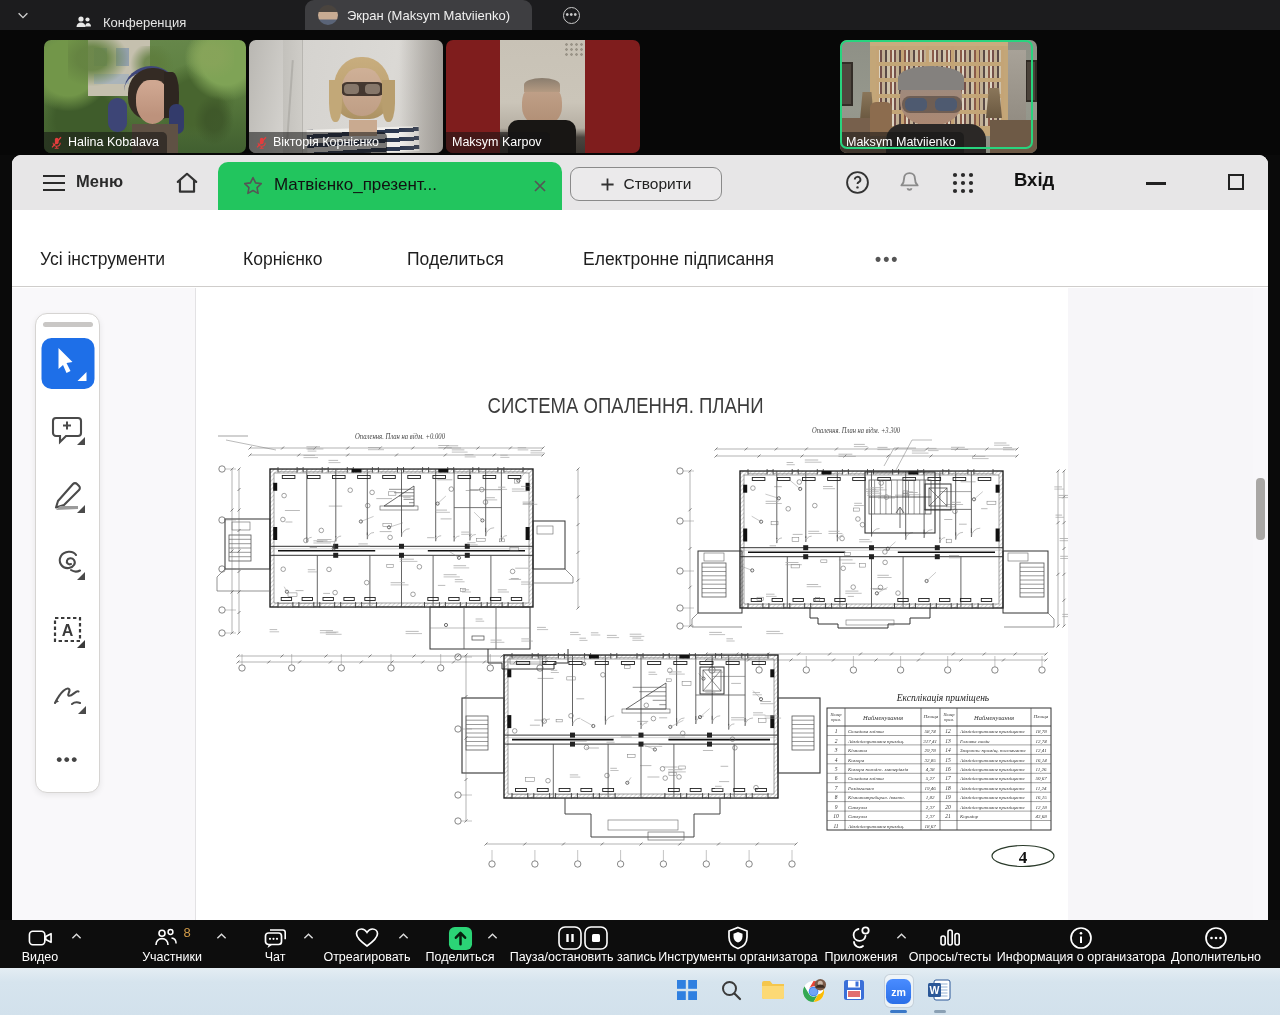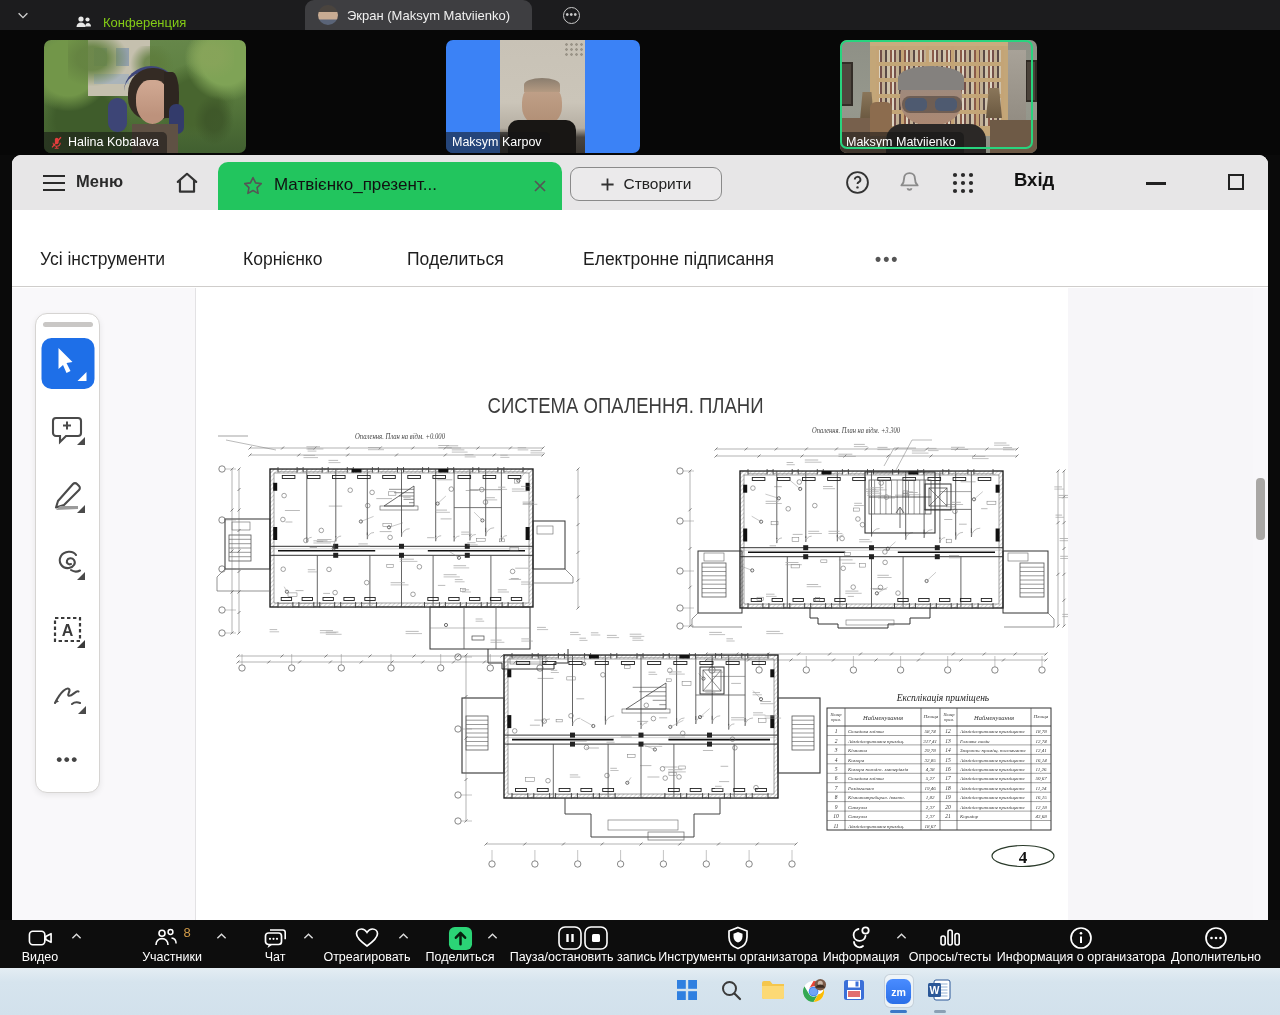--- a/index.html
+++ b/index.html
@@ -3,21 +3,21 @@
 <meta charset="utf-8">
 <style>
   * { margin:0; padding:0; box-sizing:border-box; }
   html,body { width:1280px; height:1015px; overflow:hidden; background:#000; font-family:"Liberation Sans", sans-serif; }
   .abs { position:absolute; }
   #stage { position:relative; width:1280px; height:1015px; background:#0a0a0a; }
 
   
   #topbar { left:0; top:0; width:1280px; height:30px; background:#1c1c1e; }
   #topbar .chev { left:16px; top:8px; width:14px; height:14px; color:#cfcfcf; }
-  .confwrap { left:74px; top:0; height:44px; display:flex; align-items:center; color:#84cc16; font-size:13px; }
+  .confwrap { left:74px; top:0; height:44px; display:flex; align-items:center; color:#e5e5e5; font-size:13px; }
   #scrtab { left:305px; top:0; width:227px; height:30px; background:#3e3e41; border-radius:9px 9px 0 0; display:flex; align-items:center; color:#f0f0f0; font-size:13px; }
   .dots3 { left:563px; top:7px; width:17px; height:17px; border:1.4px solid #c9c9c9; border-radius:50%; color:#c9c9c9; font-size:10px; line-height:13px; text-align:center; letter-spacing:0.5px; }
 
   
   #vids { left:0; top:30px; width:1280px; height:125px; background:#070707; }
   .tile { position:absolute; top:10px; height:113px; border-radius:7px; overflow:hidden; }
   .nm { position:absolute; left:0px; bottom:0px; background:rgba(20,20,20,0.55); color:#fff; font-size:12.5px; padding:3px 8px 4px 6px; border-radius:0 5px 0 0; display:flex; align-items:center; white-space:nowrap; }
   .mic { width:13px; height:13px; margin-right:5px; }
 
   
@@ -90,21 +90,40 @@
       <div class="abs" style="left:120px;top:32px;width:15px;height:46px;background:#2e2620;border-radius:0 45% 40% 0"></div>
       <div class="abs" style="left:64px;top:58px;width:19px;height:34px;border-radius:9px;background:#3d4576"></div>
       <div class="abs" style="left:125px;top:64px;width:15px;height:30px;border-radius:7px;background:#333b6b"></div>
       <div class="abs" style="left:88px;top:84px;width:46px;height:30px;background:#5f5144"></div>
       <div class="nm"><svg class="mic" viewBox="0 0 16 16">
             <rect x="6" y="2" width="4.6" height="8" rx="2.3" fill="#e43d3d"></rect>
             <path d="M3.8 8.2 a4.4 4.4 0 0 0 8.8 0 M8.2 12.6 V15 M5.8 15 h4.8" stroke="#e43d3d" stroke-width="1.3" fill="none"></path>
             <line x1="2.5" y1="14" x2="13.5" y2="1.5" stroke="#e43d3d" stroke-width="1.6"></line>
           </svg>Halina Kobalava</div>
       </div>
-      <div class="tile" style="left:446px;width:194px;background:#3b82f6">
+      <div class="tile" style="left:249px;width:194px;background:linear-gradient(100deg,#b9b7b2 0%,#d5d3cf 25%,#dbd9d5 70%,#ccc9c4 100%)">
+      <div class="abs" style="left:34px;top:0;width:20px;height:113px;background:linear-gradient(90deg,#c3c1bc,#ceccc7);border-right:1px solid #b8b6b1"></div>
+      <div class="abs" style="left:40px;top:20px;width:2px;height:80px;background:#b2b0ab;transform:rotate(4deg)"></div>
+      <div class="abs" style="left:85px;top:17px;width:56px;height:62px;border-radius:48% 48% 36% 36%;background:linear-gradient(180deg,#c8ad7e 0%,#bfa474 55%,#ac9263 100%)"></div>
+      <div class="abs" style="left:93px;top:28px;width:40px;height:48px;border-radius:42% 42% 48% 48%;background:linear-gradient(180deg,#cfb097,#bf9e85)"></div>
+      <div class="abs" style="left:92px;top:42px;width:43px;height:14px;border-radius:6px;background:rgba(35,28,24,0.8)"></div>
+      <div class="abs" style="left:95px;top:44px;width:15px;height:10px;border-radius:4px;background:#86776a"></div>
+      <div class="abs" style="left:116px;top:44px;width:15px;height:10px;border-radius:4px;background:#86776a"></div>
+      <div class="abs" style="left:80px;top:40px;width:13px;height:42px;background:#c2a878;border-radius:0 0 45% 45%"></div>
+      <div class="abs" style="left:133px;top:40px;width:13px;height:42px;background:#b89e6e;border-radius:0 0 45% 45%"></div>
+      <div class="abs" style="left:58px;top:88px;width:112px;height:25px;background:repeating-linear-gradient(178deg,#f0eeea 0 5px,#2c374e 5px 9px);transform:rotate(-2deg)"></div>
+      <div class="abs" style="left:100px;top:80px;width:28px;height:16px;background:#c9aa90"></div>
+      <div class="abs" style="left:150px;top:0;width:44px;height:113px;background:linear-gradient(90deg,rgba(120,115,108,0) 0%,rgba(120,115,108,0.35) 60%,rgba(100,95,90,0.45) 100%)"></div>
+        <div class="nm"><svg class="mic" viewBox="0 0 16 16">
+            <rect x="6" y="2" width="4.6" height="8" rx="2.3" fill="#e43d3d"></rect>
+            <path d="M3.8 8.2 a4.4 4.4 0 0 0 8.8 0 M8.2 12.6 V15 M5.8 15 h4.8" stroke="#e43d3d" stroke-width="1.3" fill="none"></path>
+            <line x1="2.5" y1="14" x2="13.5" y2="1.5" stroke="#e43d3d" stroke-width="1.6"></line>
+          </svg>Вікторія Корнієнко</div>
+      </div>
+      <div class="tile" style="left:446px;width:194px;background:#7f1d1d">
       <div class="abs" style="left:54px;top:0;width:85px;height:113px;background:linear-gradient(180deg,#c8c2b6 0%,#cbc5b9 55%,#b5aea2 78%,#4a453f 86%,#3a3631 100%)"></div>
       <div class="abs" style="left:118px;top:2px;width:20px;height:16px;background:radial-gradient(circle,#9a9488 1px,rgba(0,0,0,0) 1.6px);background-size:5px 5px"></div>
       <div class="abs" style="left:76px;top:42px;width:40px;height:44px;border-radius:46% 46% 44% 44%;background:linear-gradient(180deg,#c3a48c,#b08e74)"></div>
       <div class="abs" style="left:78px;top:38px;width:36px;height:14px;border-radius:50% 50% 0 0;background:linear-gradient(180deg,#8a7d6e,#b49a82)"></div>
       <div class="abs" style="left:62px;top:80px;width:68px;height:33px;background:#181614;border-radius:10px 10px 0 0"></div>
       <div class="nm">Maksym Karpov</div>
       </div>
       <div class="tile" style="left:840px;width:197px;background:linear-gradient(180deg,#8e9086 0%,#96988d 60%,#8e9085 100%)">
       <div class="abs" style="left:30px;top:0px;width:138px;height:96px;background:#c3a678"></div>
       <div class="abs" style="left:36px;top:10px;width:126px;height:12px;background:repeating-linear-gradient(90deg,#8a5a48 0 2px,#ddd4c2 2px 4px,#74504a 4px 6px,#c2b094 6px 9px,#5a4a46 9px 11px,#cfc2aa 11px 14px)"></div>
@@ -1545,21 +1564,21 @@
         <div class="lbl abs" style="left:0;top:30px;width:260px">Инструменты организатора</div>
       </div>
       <div class="zi" style="left:791px;top:0;width:140px">
         <div class="abs" style="left:0;top:5px;width:140px;height:26px;display:flex;align-items:center;justify-content:center">
           <svg width="26" height="26" viewBox="0 0 26 26">
             <path d="M10.5 4 a6 6 0 1 0 7 7" fill="none" stroke="#fff" stroke-width="1.8" stroke-linecap="round"></path>
             <circle cx="17.5" cy="5.5" r="3.2" fill="none" stroke="#fff" stroke-width="1.8"></circle>
             <path d="M6 17 a5.5 5.5 0 0 0 9 4" fill="none" stroke="#fff" stroke-width="1.8" stroke-linecap="round"></path>
           </svg>
         </div>
-        <div class="lbl abs" style="left:0;top:30px;width:140px">Информация</div>
+        <div class="lbl abs" style="left:0;top:30px;width:140px">Приложения</div>
       </div>
       <svg class="abs" style="left:896px;top:12px" width="11" height="8" viewBox="0 0 12 8">
         <path d="M1.5 6.5 L6 2 L10.5 6.5" fill="none" stroke="#dcdcdc" stroke-width="1.5"></path>
       </svg>
       <div class="zi" style="left:870px;top:0;width:160px">
         <div class="abs" style="left:0;top:5px;width:160px;height:26px;display:flex;align-items:center;justify-content:center">
           <svg width="24" height="24" viewBox="0 0 24 24">
             <rect x="3" y="10" width="4.2" height="9" rx="2" fill="none" stroke="#fff" stroke-width="1.6"></rect>
             <rect x="10" y="4" width="4.2" height="15" rx="2" fill="none" stroke="#fff" stroke-width="1.6"></rect>
             <rect x="17" y="7.5" width="4.2" height="11.5" rx="2" fill="none" stroke="#fff" stroke-width="1.6"></rect>

